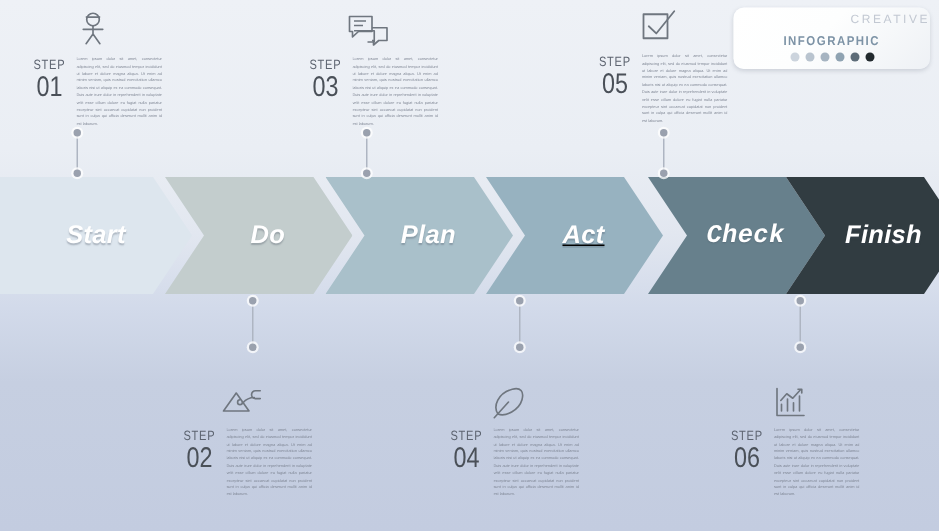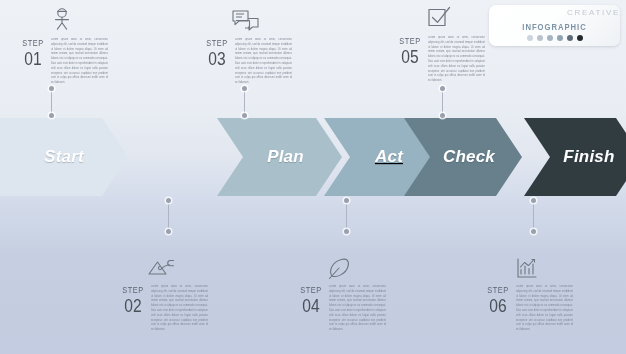--- a/index.html
+++ b/index.html
@@ -100,30 +100,33 @@
 <body>
 
 <div id="stage">
 
   <div id="arrow-band">
 
     <div class="arrow first" style="left:-12px;width:140px;background:#dde6ee;">
       <span class="lbl">Start</span>
     </div>
 
+    <div class="arrow" style="left:110px;width:125px;background:#c3cdcd;">
+      <span class="lbl">Do</span>
+    </div>
 
     <div class="arrow" style="left:217px;width:125px;background:#a9c0ca;justify-content:center;">
       <span class="lbl">Plan</span>
     </div>
 
     <div class="arrow" style="left:324px;width:118px;background:#97b2c0;text-decoration:underline;">
       <span class="lbl">Act</span>
     </div>
 
-    <div class="arrow" style="left:404px;width:118px;background:#67808c;">
+    <div class="arrow" style="left:432px;width:118px;background:#67808c;font-family:Liberation Mono, monospace;">
       <span class="lbl">Check</span>
     </div>
 
     <div class="arrow" style="left:524px;width:118px;background:#313c41;">
       <span class="lbl">Finish</span>
     </div>
   </div>
 
   <div class="step" style="left:16px;top:6px;width:120px;">
     <div class="icon" style="top:0;left:46px;">

